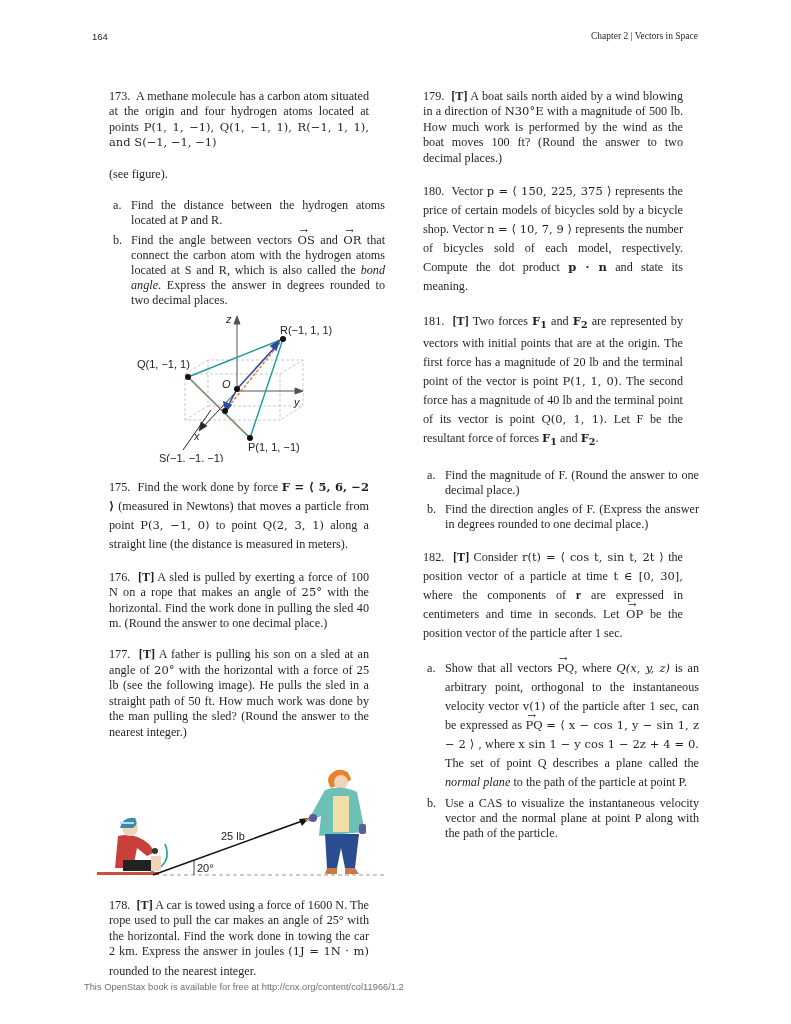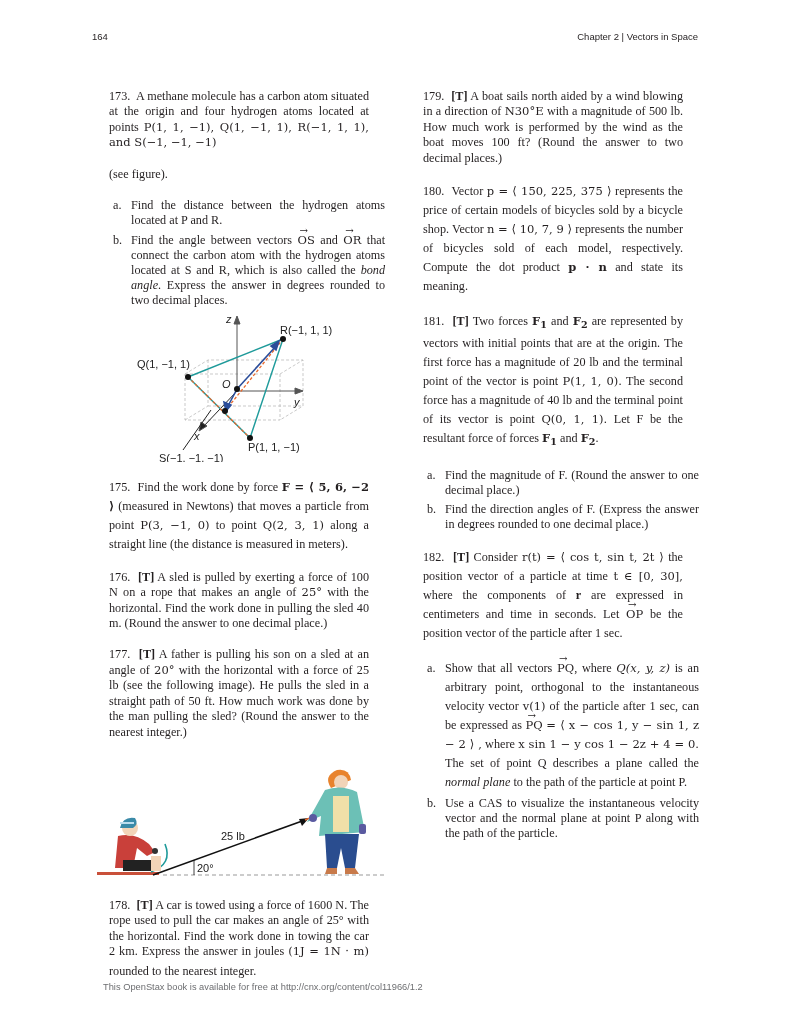--- a/index.html
+++ b/index.html
@@ -1,38 +1,38 @@
 <!DOCTYPE html>
 <html><head>
 <meta charset="utf-8">
 <style>
   html, body { margin: 0; padding: 0; background: #ffffff; }
   body { width: 791px; height: 1024px; position: relative; overflow: hidden;
          font-family: "Liberation Serif", "DejaVu Serif", serif; color: #231f20; }
   .hdr { position: absolute; top: 31px; font-family: "Liberation Sans", "DejaVu Sans", sans-serif;
          font-size: 9.5px; color: #231f20; }
   .hdr.left { left: 92px; text-align: right; }
-  .hdr.right { right: 93px; }
+  .hdr.right { right: 93px; font-family: Liberation Serif, serif; }
   .col { position: absolute; top: 73px; width: 292px; font-size: 12.2px; line-height: 15.4px; }
   .col.left { left: 93px; }
   .col.right { left: 407px; }
   .ex { margin: 0 0 11px 0; text-align: justify; }
   .ex p { margin: 16px; }
   .num { font-weight: normal; }
   .sub { list-style: none; margin: 3px 0 0 0; padding: 0 0 0 20px; }
   .sub li { position: relative; padding-left: 18px; margin-bottom: 4px; text-align: justify; }
   .sub li .lbl { position: absolute; left: 0; top: 0; }
   .math { font-family: "DejaVu Serif", serif; font-size: 11.5px; }
   i, .it { font-style: italic; }
   .b { font-weight: bold; }
   .vec { position: relative; display: inline-block; }
   .vec::before { content: "\2192"; position: absolute; top: -10px; left: 2px; font-style: normal; font-size: 10px; }
   .loose { line-height: 19px; }
   .fig { position: relative; }
-  .footer { position: absolute; left: 103px; top: 982px; font-family: "Liberation Sans", "DejaVu Sans", sans-serif;
+  .footer { position: absolute; left: 84px; top: 982px; font-family: "Liberation Sans", "DejaVu Sans", sans-serif;
             font-size: 9.3px; color: #6d6e71; }
   svg text { font-family: "Liberation Sans", "DejaVu Sans", sans-serif; }
 </style>
 </head>
 <body>
 
 <div class="hdr left">164</div>
 <div class="hdr right">Chapter 2 | Vectors in Space</div>
 
 <div class="col left">

